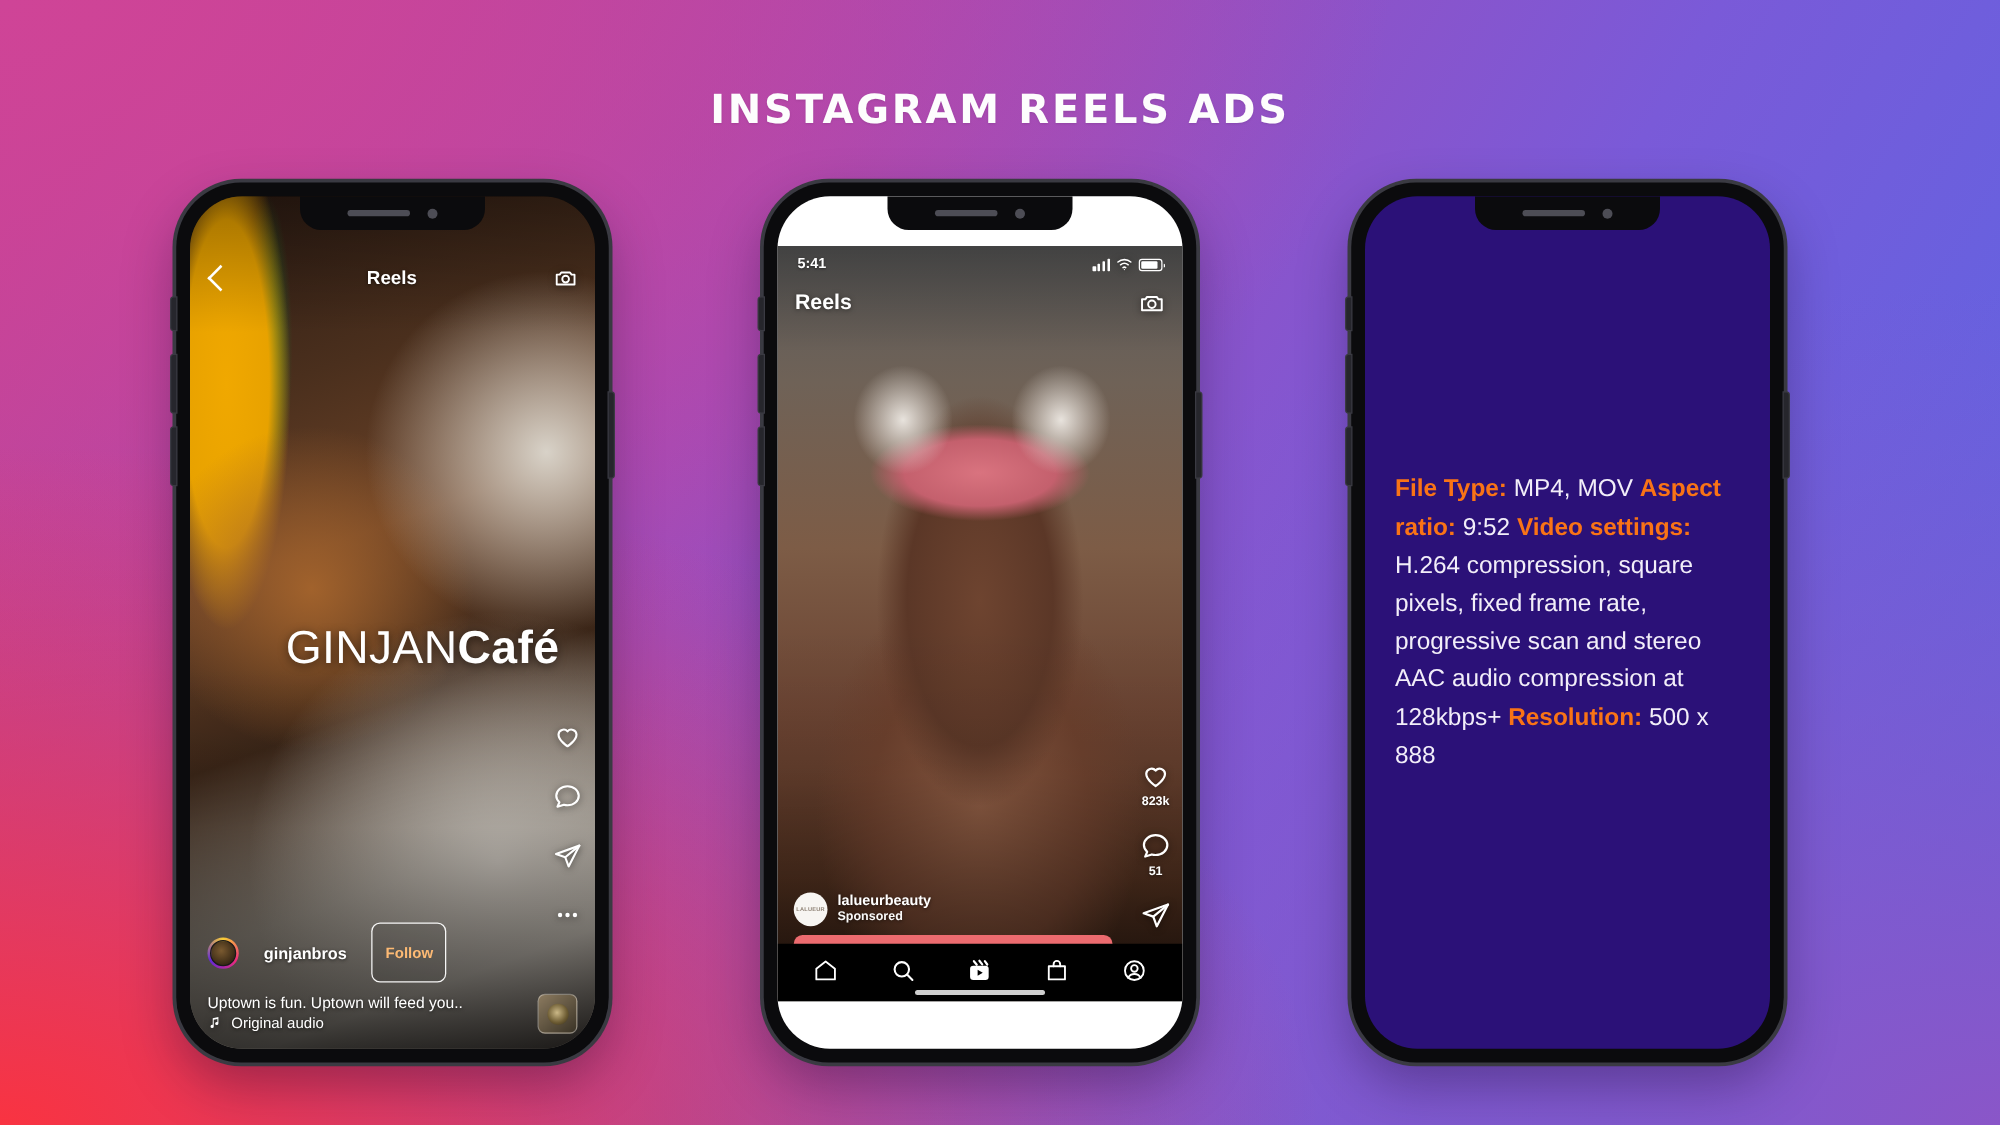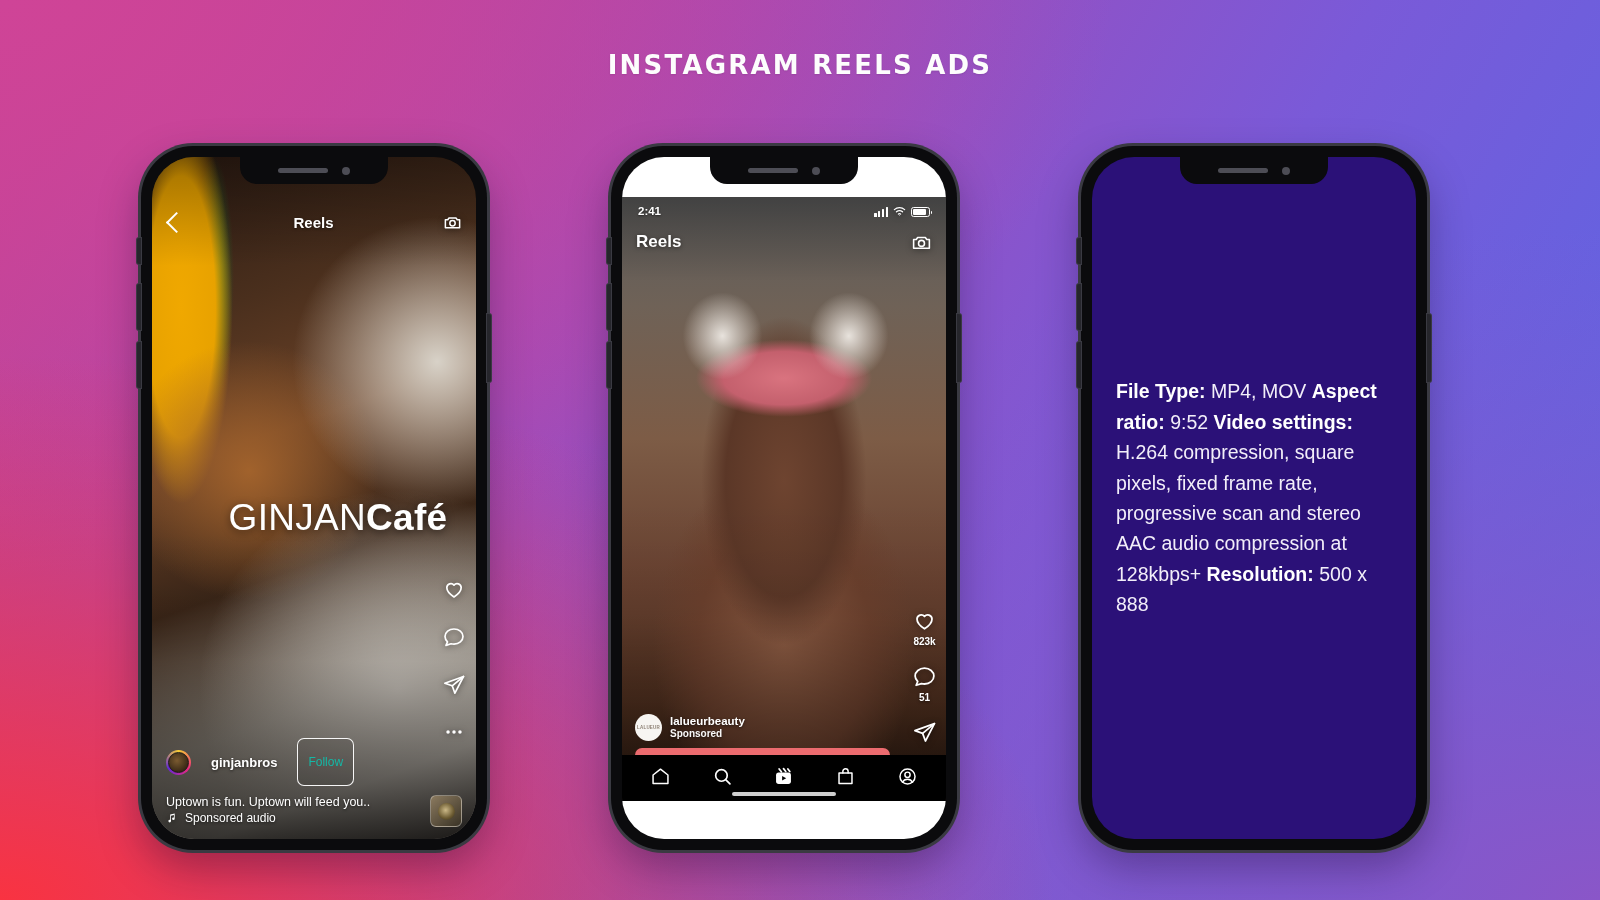--- a/index.html
+++ b/index.html
@@ -19,26 +19,26 @@
       radial-gradient(ellipse 120% 110% at 0% 100%, #f93341 0%, rgba(249,51,65,0) 55%),
       radial-gradient(ellipse 120% 110% at 0% 0%, #cf4497 0%, rgba(207,68,151,0) 58%),
       radial-gradient(ellipse 130% 120% at 100% 100%, #8a56c8 0%, rgba(138,86,200,0) 62%),
       linear-gradient(120deg, #c44293 0%, #a14bb8 35%, #7a5ad8 65%, #5468e6 100%);
     overflow: hidden;
   }
 
   
   .title {
     position: absolute;
-    top: 50px;
+    top: 68px;
     left: 0;
     width: 1600px;
     text-align: center;
     color: #fdfdfd;
-    font-size: 26px;
+    font-size: 32px;
     font-weight: 700;
     letter-spacing: 2.2px;
     font-family: "DejaVu Sans", sans-serif;
     text-transform: uppercase;
     text-shadow: 0 1px 2px rgba(0,0,0,0.10);
   }
 
   
   .phone {
     position: absolute;
@@ -147,21 +147,21 @@
   }
   .avatar-ring .inner {
     width: 19px; height: 19px; border-radius: 50%;
     background: radial-gradient(circle at 42% 40%, #7a5a30 0%, #3a2a16 70%);
     border: 1.5px solid #1a1a1a;
   }
   .uname { font-size: 13px; font-weight: 600; text-shadow: 0 1px 3px rgba(0,0,0,0.6); }
   .follow-btn {
     border: 1.4px solid rgba(255,255,255,0.95);
     border-radius: 7px; padding: 16px 10px;
-    font-size: 12px; font-weight: 400; color: #14b8a6;
+    font-size: 12px; font-weight: 700; color: #fdba74;
     background: rgba(0,0,0,0.10);
   }
   .caption-left { font-size: 12.5px; line-height: 1.35; margin-bottom: 0; text-shadow: 0 1px 3px rgba(0,0,0,0.65); }
   .audiorow { display: flex; align-items: center; gap: 7px; font-size: 12px; }
   .audiorow .lbl { text-shadow: 0 1px 3px rgba(0,0,0,0.65); }
   .audio-thumb {
     position: absolute; right: 14px; bottom: 12px;
     width: 30px; height: 30px; border-radius: 6px;
     background: linear-gradient(140deg, #8b7a5f, #3a3326);
     border: 1px solid rgba(255,255,255,0.35);
@@ -264,21 +264,21 @@
     position: absolute; inset: 0;
     display: flex; align-items: center;
     padding: 0 26px 0 24px; box-sizing: border-box;
   }
   .specs-text {
     color: #f2eef9;
     font-size: 19.5px;
     line-height: 1.56;
     font-family: "Liberation Sans", sans-serif;
   }
-  .specs-text b { font-weight: 700; color: #ffffff; }
+  .specs-text b { font-weight: 700; color: #f97316; }
 </style>
 </head>
 <body>
 
 <div id="stage">
 
   <div class="title">INSTAGRAM REELS ADS</div>
 
   <div class="phone" id="phone-left">
     <div class="side-btn left" style="top:92px;height:26px;"></div>
@@ -354,38 +354,38 @@
           <span class="uname">ginjanbros</span>
           <span class="follow-btn">Follow</span>
         </div>
         <div class="caption-left">Uptown is fun. Uptown will feed you..</div>
         <div class="audiorow">
           <span class="ico">
             <svg width="12" height="12" viewBox="0 0 24 24" fill="#fff">
               <path d="M10 18.2a2.6 2.6 0 1 1-2.6-2.6c.35 0 .7.06 1 .18V5l9-2v10.6a2.6 2.6 0 1 1-2.6-2.6c.35 0 .7.06 1 .18V6.2l-5.8 1.3z"></path>
             </svg>
           </span>
-          <span class="lbl">Sponsored audio</span>
+          <span class="lbl">Original audio</span>
         </div>
       </div>
     </div>
   </div>
 
   <div class="phone" id="phone-mid">
     <div class="side-btn left" style="top:92px;height:26px;"></div>
     <div class="side-btn left" style="top:138px;height:46px;"></div>
     <div class="side-btn left" style="top:196px;height:46px;"></div>
     <div class="side-btn right" style="top:168px;height:68px;"></div>
 
     <div class="screen">
       <div class="mid-inner">
         <div class="reel-bg-mid"></div>
 
         <div class="statusbar">
-          <span>2:41</span>
+          <span>5:41</span>
           <span class="sb-right">
             <span class="bars">
               <i style="height:3.5px"></i>
                 <i style="height:5.5px"></i>
                 <i style="height:7.5px"></i>
                 <i style="height:10px"></i>
             </span>
             <span class="ico">
               <svg width="13" height="11" viewBox="0 0 24 20" fill="none" stroke="#fff" stroke-width="2.3" stroke-linecap="round">
                 <path d="M2.5 6.5a14.5 14.5 0 0 1 19 0"></path>

